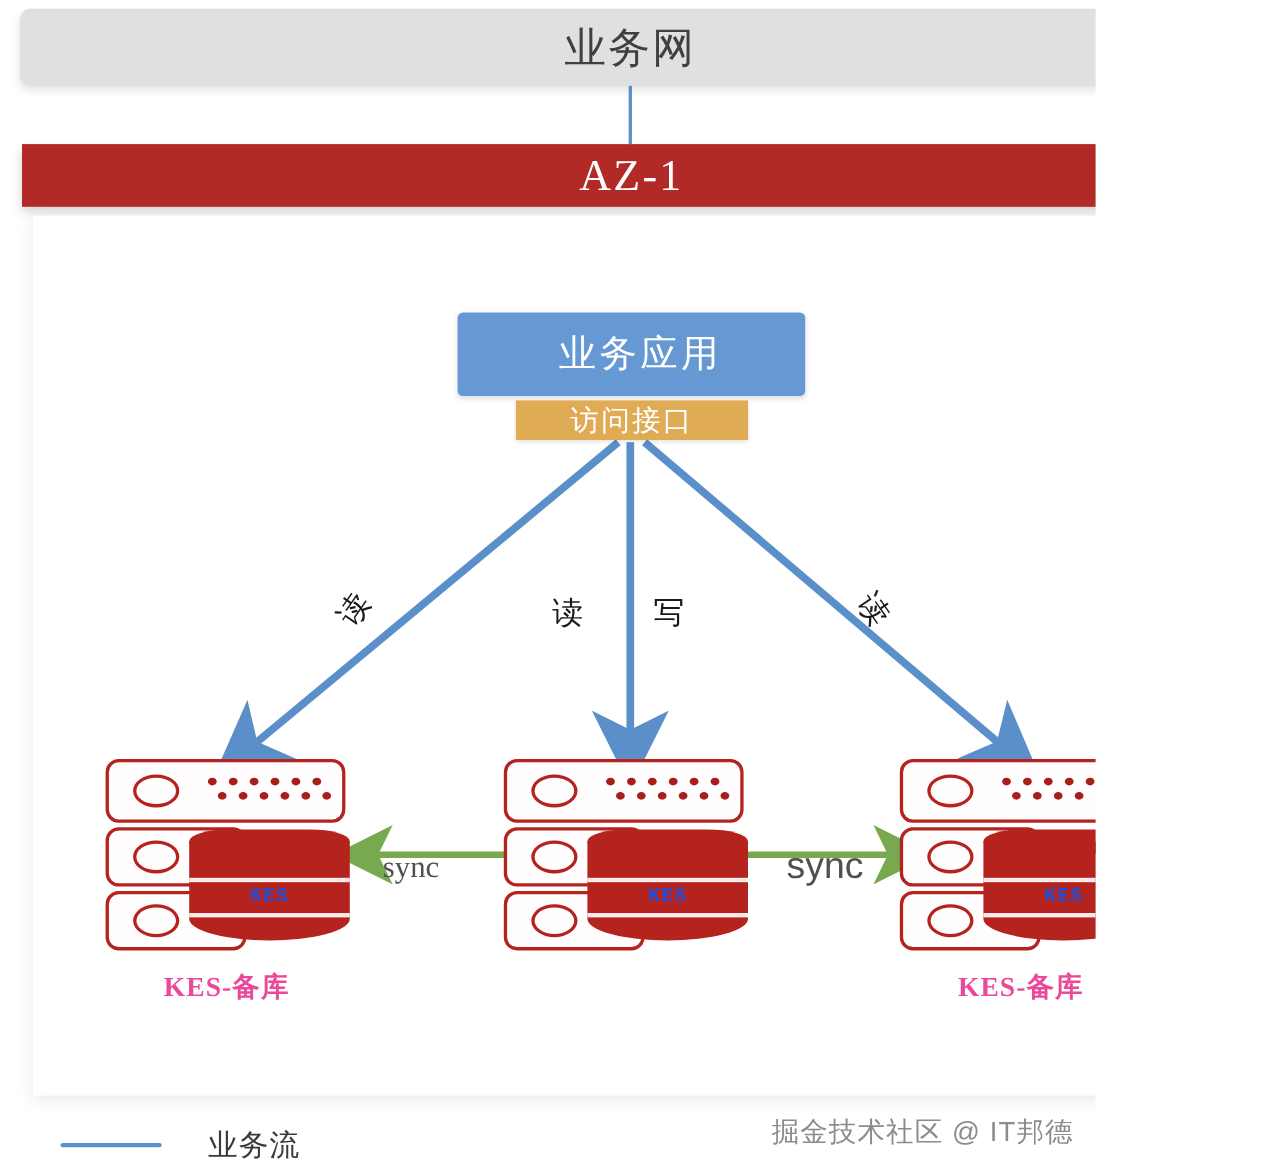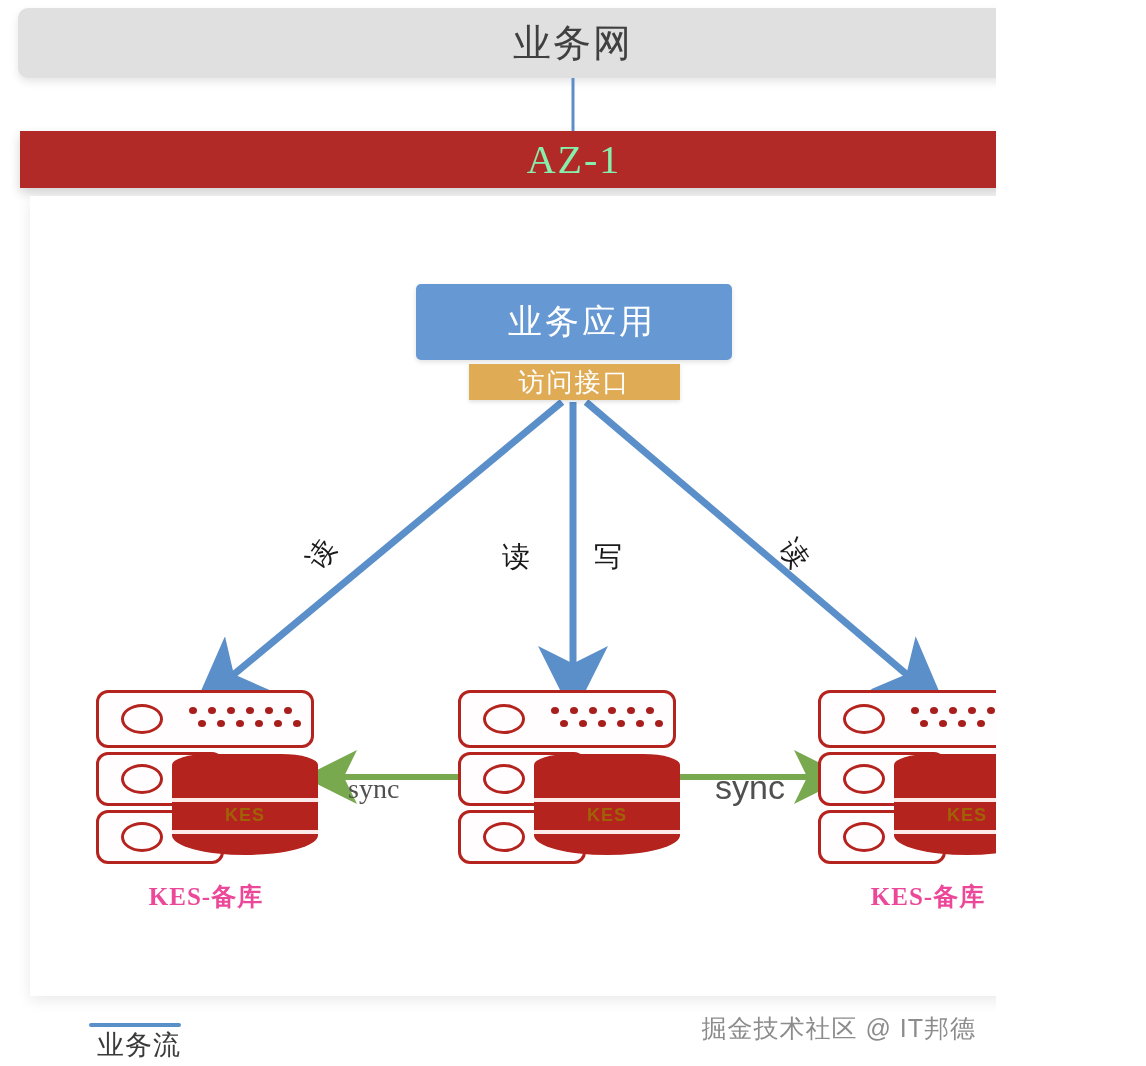--- a/index.html
+++ b/index.html
@@ -47,21 +47,21 @@
     width: 1108px;
     height: 57px;
     background: #b22a28;
     box-shadow: 0 5px 10px rgba(0,0,0,0.18);
     display: flex;
     align-items: center;
     justify-content: center;
   }
   .az-bar-label {
     font-size: 40px;
-    color: #86efac;
+    color: #ffffff;
     font-family: "Liberation Serif", serif;
     letter-spacing: 2px;
   }
 
   
   .az-panel {
     position: absolute;
     left: 30px;
     top: 196px;
     width: 1090px;
@@ -220,40 +220,40 @@
   .cyl-div-1 { top: 44px; }
   .cyl-div-2 { top: 76px; }
   .cyl-label {
     position: absolute;
     left: 0;
     top: 51px;
     width: 146px;
     text-align: center;
     font-size: 18px;
     font-weight: bold;
-    color: #a16207;
-    font-family: Liberation Sans, sans-serif;
+    color: #1d4ed8;
+    font-family: Liberation Mono, monospace;
     letter-spacing: 1px;
   }
 
   .db-caption {
     position: absolute;
     left: -10px;
     top: 190px;
     width: 240px;
     text-align: center;
     font-size: 25px;
     color: #ec4899;
     font-family: "Liberation Serif", serif;
     letter-spacing: 1px;
     font-weight: bold;
   }
 
   
-  .legend-item { position: absolute; display: flex; align-items: flex-end; flex-direction: column; }
+  .legend-item { position: absolute; display: flex; align-items: center; }
   .legend-business { left: 55px; top: 1023px; }
   .legend-data     { left: 345px; top: 1023px; }
   .legend-swatch { width: 92px; height: 4px; border-radius: 2px; }
   .legend-swatch.green { width: 88px; }
   .legend-text {
     margin-left: 42px;
     font-size: 27px;
     color: #3a3a3a;
     font-family: "Liberation Serif", serif;
     letter-spacing: 1px;

